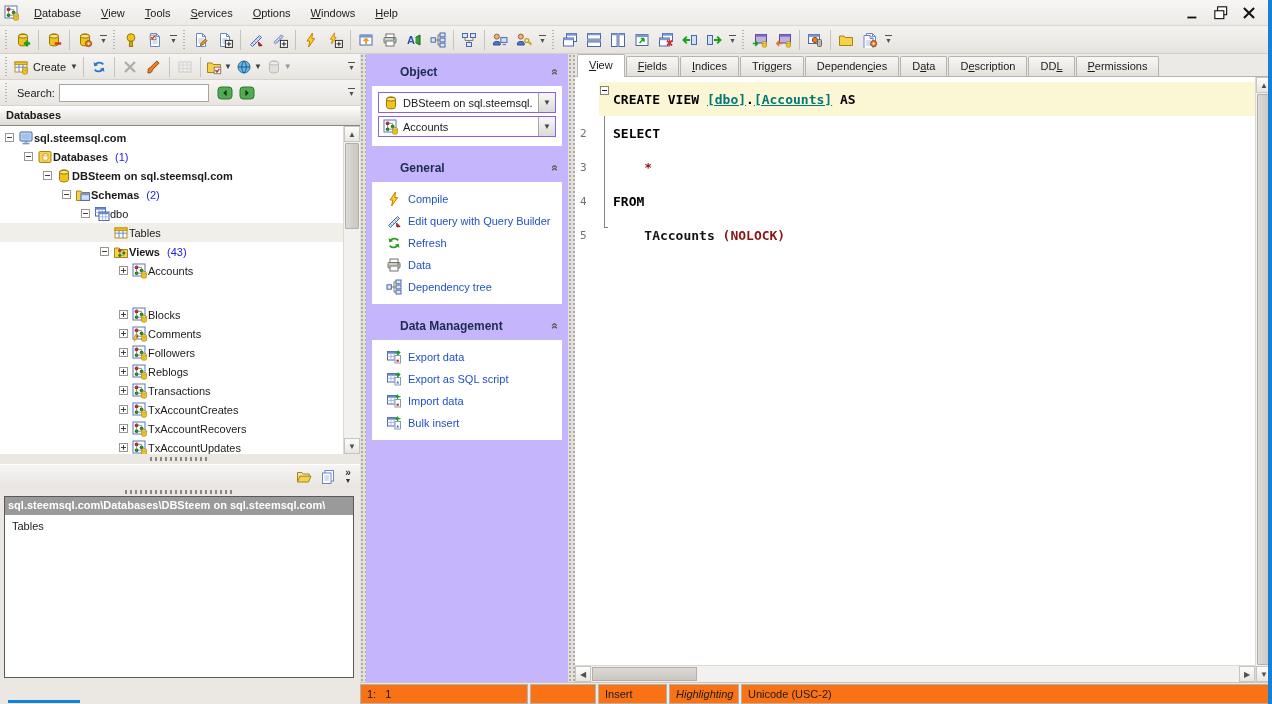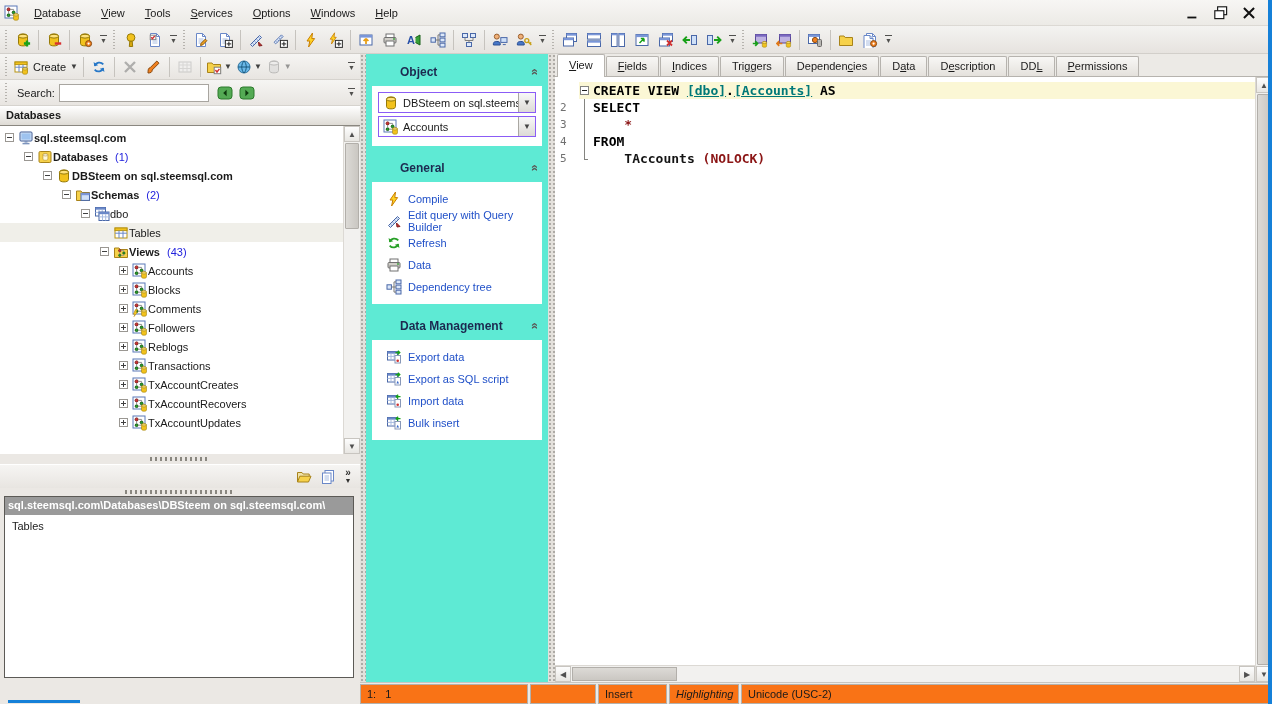--- a/index.html
+++ b/index.html
@@ -67,42 +67,42 @@
   .more { width:16px; display:flex; flex-direction:column; align-items:center; line-height:8px; color:#30302e; font-weight:bold; }
   .more .c1 { font-size:10px; } .more .c2 { font-size:7px; }
   .qinfo { margin:0 6px 0 4px; height:182px; border:1px solid #5c5a56; background:#fff; display:flex; flex-direction:column; flex:none; }
   .qhead { height:18px; background:#9a9a9a; color:#fff; font-weight:bold; line-height:17px; padding:0 3px; white-space:nowrap; overflow:hidden; flex:none; }
   .qbody { flex:1; padding:5px 7px; color:#222; }
 
   
   .rightarea { flex:1; display:flex; flex-direction:column; min-width:0; }
   .contentrow { flex:1; display:flex; min-height:0; }
   .vsplit { width:6px; flex:none; background:#e4e1dc; background-image:radial-gradient(circle,#aeaba6 .8px,transparent 1px); background-size:4px 4px; }
-  .inspector { width:182px; flex:none; background:#5eead4; padding-top:6px; overflow:hidden; }
+  .inspector { width:202px; flex:none; background:#c4b5fd; padding-top:6px; overflow:hidden; }
   .sec-h { height:24px; display:flex; align-items:center; padding:0 10px 0 34px; }
   .sec-title { font-weight:bold; font-size:12px; color:#1c2a50; flex:1; }
   .sec-ch { color:#5a5a58; font-size:12px; font-weight:bold; transform:rotate(-90deg); }
   .sec-body { background:#fff; margin:2px 6px 10px 6px; padding:6px 0; }
   .combo { height:21px; border:1px solid #8b5cf6; background:#fff; display:flex; align-items:center; margin:0 6px 3px 6px; }
   .combo .ticon { margin:0 4px; }
   .combo .cval { flex:1; white-space:nowrap; overflow:hidden; }
   .combo .cbtn { width:17px; height:100%; border-left:1px solid #aaa7a2; background:linear-gradient(#f8f8f8,#dcdad6); display:flex; align-items:center; justify-content:center; font-size:8px; color:#444; }
   .linkrow { height:22px; display:flex; align-items:center; padding-left:14px; gap:6px; }
   .linkrow span.txt { color:var(--link); cursor:pointer; }
 
   
   .editorpanel { flex:1; display:flex; flex-direction:column; min-width:0; background:#fff; }
   .tabbar { height:23px; display:flex; align-items:flex-end; background:#eceae6; padding-left:2px; border-bottom:1px solid #b6b3ae; flex:none; }
   .tab { height:20px; line-height:19px; padding:0 11px; border:1px solid #b6b3ae; border-bottom:none; background:linear-gradient(#f8f7f5,#e4e1dc); margin-right:1px; border-radius:2px 2px 0 0; position:relative; }
   .tab u { text-decoration:underline; }
   .tab.active { background:#fff; height:23px; line-height:21px; margin-bottom:-1px; z-index:2; }
   .edwrap { flex:1; display:flex; min-height:0; }
   .edbody { flex:1; display:flex; flex-direction:column; min-width:0; }
   .codearea { flex:1; overflow:hidden; font-family:"DejaVu Sans Mono","Liberation Mono",monospace; font-size:13px; font-weight:bold; padding-top:5px; }
-  .cl { height:17px; display:flex; align-items:center; }
+  .cl { height:34px; display:flex; align-items:center; }
   .gut { width:24px; flex:none; color:#707070; font:11px "DejaVu Sans Mono",monospace; padding-left:5px; }
   .lbody { flex:1; display:flex; align-items:center; height:100%; }
   .fold { width:14px; height:100%; position:relative; flex:none; }
   .fbox { position:absolute; left:1px; top:4px; width:9px; height:9px; border:1px solid #848480; background:#fff; }
   .fbox::before { content:""; position:absolute; left:1px; right:1px; top:3px; border-top:1px solid #202020; }
   .fold.mid::before { content:""; position:absolute; left:5px; top:0; bottom:0; border-left:1px solid #848480; }
   .fold.end::before { content:""; position:absolute; left:5px; top:0; height:9px; border-left:1px solid #848480; }
   .fold.end::after { content:""; position:absolute; left:5px; top:9px; width:4px; border-top:1px solid #848480; }
   .ct { white-space:pre; }
   .tok.k { color:var(--keyword); }
@@ -726,21 +726,21 @@
                   <circle cx="4.6" cy="10.2" r="1.4" fill="#28a028" stroke="#186018"></circle>
                   <path d="M4.6 6v2.6M6.2 4.4h3.4v1.4M6.2 10.2h3.4V9" stroke="#909090" fill="none"></path>
                   <g transform="translate(7.6 7.6) scale(0.55)">
                     <path d="M3.5 4.2c0-1.5 2-2.3 4.5-2.3s4.5.8 4.5 2.3v7.4c0 1.5-2 2.3-4.5 2.3s-4.5-.8-4.5-2.3z" fill="#f2c21d" stroke="#967a08"></path>
                     <ellipse cx="8" cy="4.2" rx="4.5" ry="1.9" fill="#ffe27a" stroke="#967a08"></ellipse>
                   </g>
                 </svg>
               </span>
               <span class="tlabel">Accounts</span>
             </div>
-            <div class="trow" style="padding-left: 119px;">
+            <div class="trow" style="padding-left: 119px; margin-top: 25px;">
               <span class="exp plus"></span>
               <span class="ticon">
                 <svg viewBox="0 0 16 16">
                   <rect x="1" y="1" width="12" height="12" fill="#fff" stroke="#5a78b8"></rect>
                   <circle cx="4.6" cy="4.4" r="1.5" fill="#d03030" stroke="#802020"></circle>
                   <circle cx="9.6" cy="7.4" r="1.4" fill="#28a028" stroke="#186018"></circle>
                   <circle cx="4.6" cy="10.2" r="1.4" fill="#28a028" stroke="#186018"></circle>
                   <path d="M4.6 6v2.6M6.2 4.4h3.4v1.4M6.2 10.2h3.4V9" stroke="#909090" fill="none"></path>
                   <g transform="translate(7.6 7.6) scale(0.55)">
                     <path d="M3.5 4.2c0-1.5 2-2.3 4.5-2.3s4.5.8 4.5 2.3v7.4c0 1.5-2 2.3-4.5 2.3s-4.5-.8-4.5-2.3z" fill="#f2c21d" stroke="#967a08"></path>

